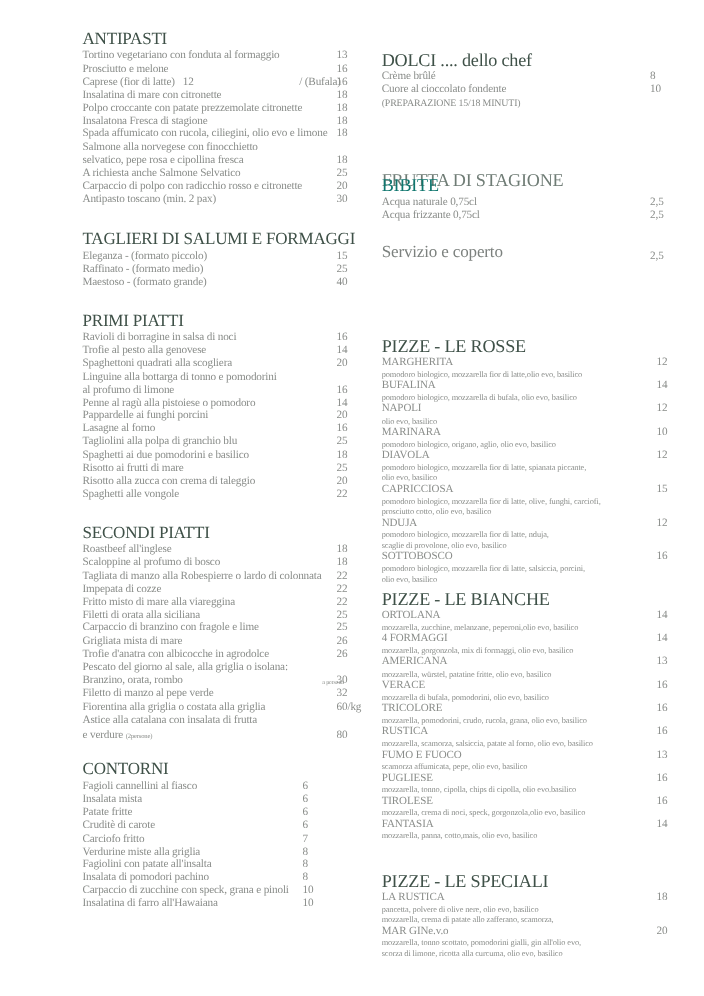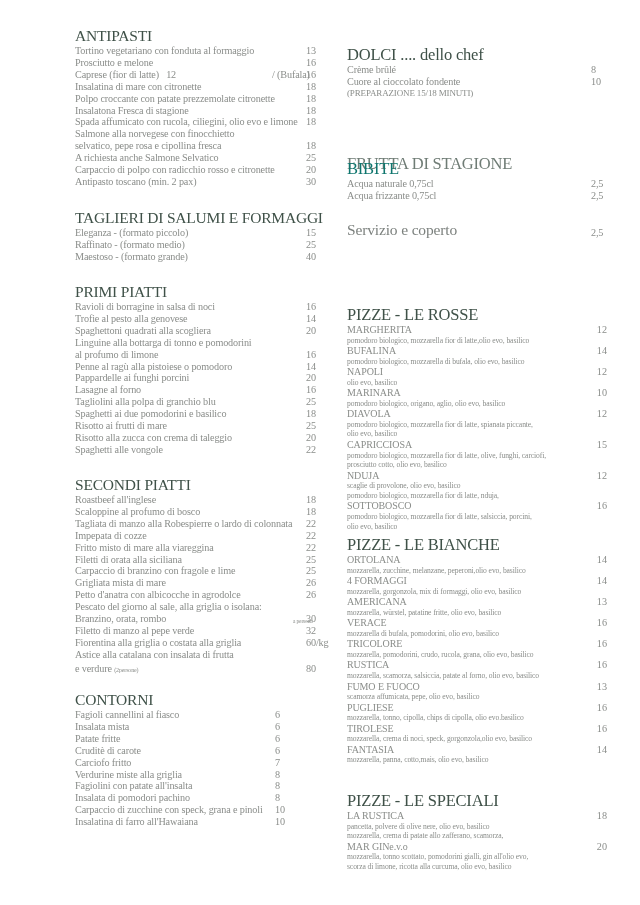--- a/index.html
+++ b/index.html
@@ -74,21 +74,21 @@
   <div class="section" style="top:476px;">
     <div class="h">SECONDI PIATTI</div>
     <div class="row"><span class="name">Roastbeef all'inglese</span><span class="price">18</span></div>
     <div class="row"><span class="name">Scaloppine al profumo di bosco</span><span class="price">18</span></div>
     <div class="row"><span class="name">Tagliata di manzo alla Robespierre o lardo di colonnata</span><span class="price">22</span></div>
     <div class="row"><span class="name">Impepata di cozze</span><span class="price">22</span></div>
     <div class="row"><span class="name">Fritto misto di mare alla viareggina</span><span class="price">22</span></div>
     <div class="row"><span class="name">Filetti di orata alla siciliana</span><span class="price">25</span></div>
     <div class="row"><span class="name">Carpaccio di branzino con fragole e lime</span><span class="price">25</span></div>
     <div class="row"><span class="name">Grigliata mista di mare</span><span class="price">26</span></div>
-    <div class="row"><span class="name">Petto d'anatra con albicocche in agrodolce</span><span class="price">26</span></div>
+    <div class="row"><span class="name">Trofie d'anatra con albicocche in agrodolce</span><span class="price">26</span></div>
     <div class="row"><span class="name">Pescato del giorno al sale, alla griglia o isolana:</span><span class="price"></span></div>
     <div class="row"><span class="name">Branzino, orata, rombo</span><span class="note-sm" style="left:218px;top:3px;">a persona</span><span class="price">30</span></div>
     <div class="row"><span class="name">Filetto di manzo al pepe verde</span><span class="price">32</span></div>
     <div class="row"><span class="name">Fiorentina alla griglia o costata alla griglia</span><span class="price">60/kg</span></div>
     <div class="row"><span class="name">Astice alla catalana con insalata di frutta</span><span class="price"></span></div>
     <div class="row" style="margin-top:2px;"><span class="name">e verdure</span> <span style="font-size:6px;">(2persone)</span><span class="price">80</span></div>
   </div>
 
   <div class="section" style="top:691px;">
     <div class="h">CONTORNI</div>
@@ -163,22 +163,22 @@
       </div>
     <div class="pz">
         <div class="pname">CAPRICCIOSA</div>
         <span class="pprice">15</span>
         <div class="desc">pomodoro biologico, mozzarella fior di latte, olive, funghi, carciofi,</div>
         <div class="desc">prosciutto cotto, olio evo, basilico</div>
       </div>
     <div class="pz">
         <div class="pname">NDUJA</div>
         <span class="pprice">12</span>
+        <div class="desc">pomodoro biologico, mozzarella fior di latte, nduja,</div>
         <div class="desc">scaglie di provolone, olio evo, basilico</div>
-        <div class="desc">pomodoro biologico, mozzarella fior di latte, nduja,</div>
       </div>
     <div class="pz">
         <div class="pname">SOTTOBOSCO</div>
         <span class="pprice">16</span>
         <div class="desc">pomodoro biologico, mozzarella fior di latte, salsiccia, porcini,</div>
         <div class="desc">olio evo, basilico</div>
       </div>
   </div>
 
   <div class="section" style="top:520px;">

